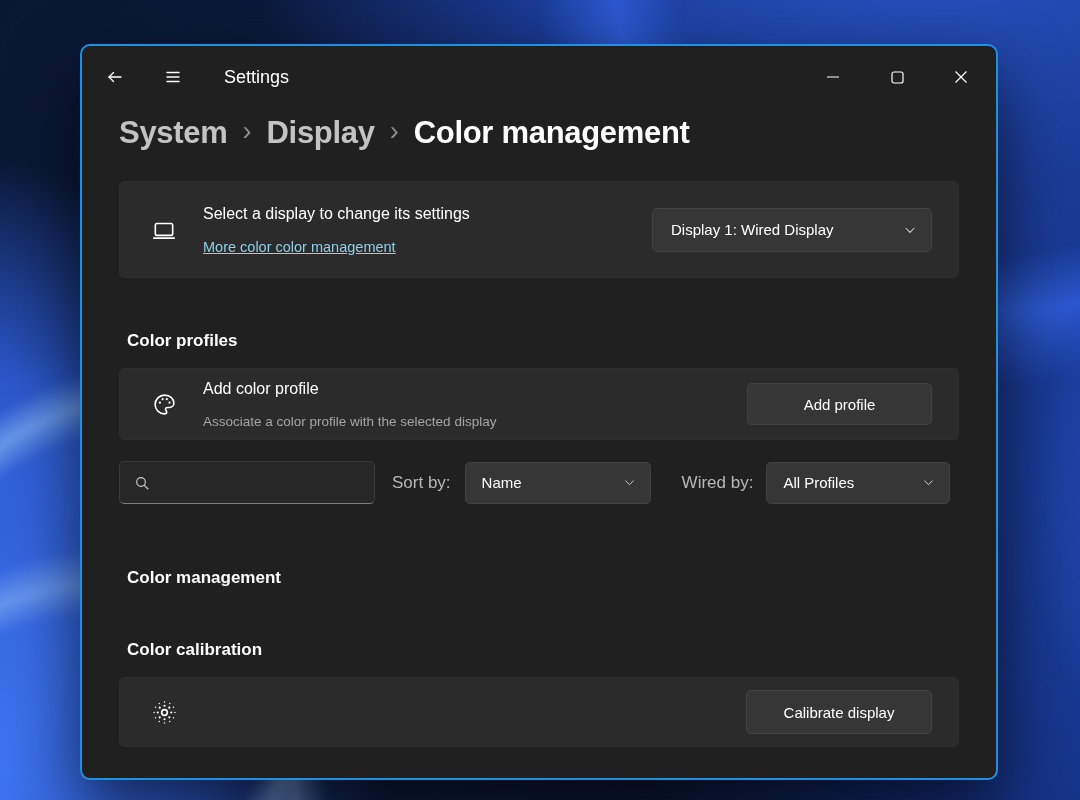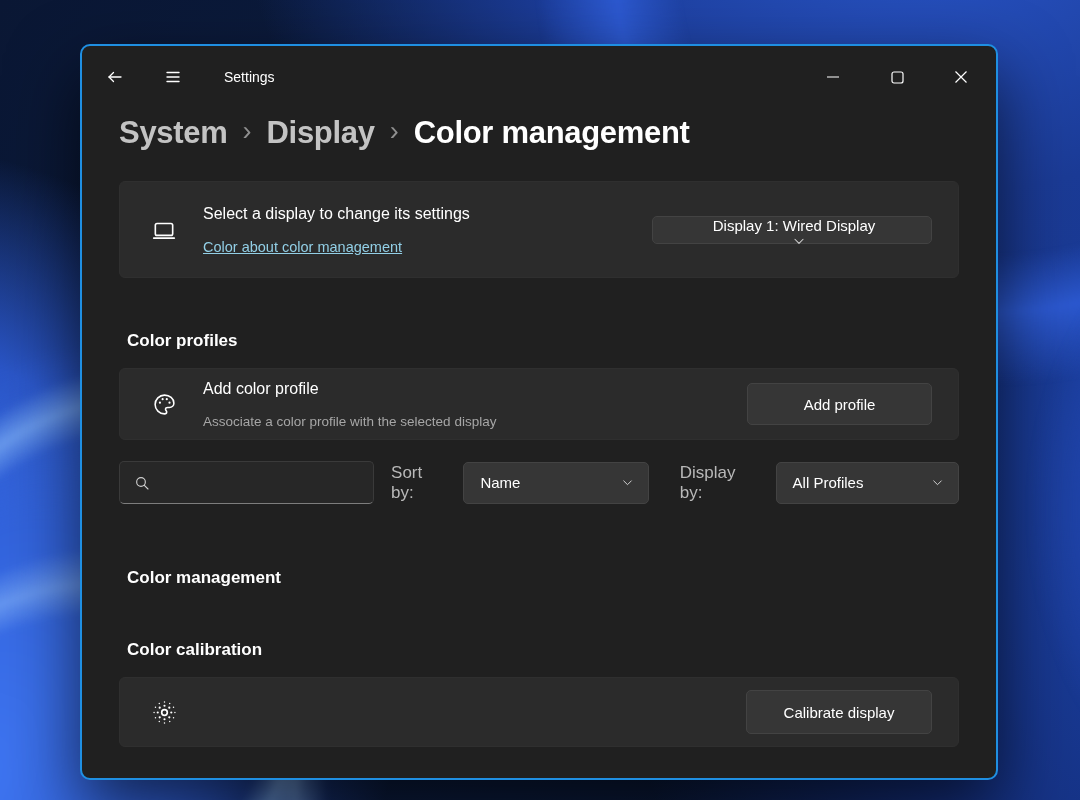--- a/index.html
+++ b/index.html
@@ -35,21 +35,21 @@
   
   .window { position:absolute; left:80px; top:44px; width:918px; height:736px;
     background:#202020; border:2px solid #1f8fe2; border-radius:10px;
     box-shadow:0 30px 70px rgba(0,0,0,.65); overflow:hidden; color:#fff; }
 
   .titlebar { display:flex; justify-content:space-between; align-items:center; height:62px; padding:0 12px 0 13px; }
   .tb-left { display:flex; align-items:center; }
   .icon-btn { width:40px; height:36px; display:flex; align-items:center; justify-content:center;
     background:transparent; border:none; color:#fff; border-radius:5px; cursor:pointer; }
   .icon-btn + .icon-btn { margin-left:18px; }
-  .app-title { font-size:14px; color:#ffffff; margin-left:31px; }
+  .app-title { font-size:18px; color:#ffffff; margin-left:31px; }
   .window-controls { display:flex; gap:18px; }
   .win-btn { width:46px; height:34px; display:flex; align-items:center; justify-content:center;
     background:transparent; border:none; color:#fff; cursor:pointer; }
 
   .content { padding:0 37px; }
 
   
   .breadcrumb { margin-top:7px; display:flex; align-items:center; }
   .crumb { font-size:31px; font-weight:600; color:#c3c3c3; letter-spacing:-.3px; cursor:pointer; }
   .crumb.current { color:#ffffff; cursor:default; }
@@ -70,21 +70,21 @@
 
   .section-h { font-size:17px; font-weight:700; color:#ffffff;margin-left:8px; }
   .h-profiles { margin-top:53px; }
   .h-mgmt { margin-top:64px; }
   .h-cal { margin-top:52px; }
 
   
   .dropdown { background:#363636; border:1px solid #434343; border-radius:5px;
     display:flex; align-items:center; justify-content:space-between;
     color:#fff; font-size:15px; cursor:pointer; }
-  .dd-display { margin-left:auto; width:280px; height:28px; padding:0 14px 0 18px;flex-direction:column; }
+  .dd-display { margin-left:auto; width:280px; height:44px; padding:0 14px 0 18px; }
   .dd-sm { height:42px; padding:0 14px 0 16px; }
   .dd-name { width:186px; margin-left:14px; }
   .dd-filter { width:184px; margin-left:13px; }
   .chev { flex:none; margin-left:10px; color:#d4d4d4; }
 
   .btn { margin-left:auto; background:#363636; border:1px solid #434343; border-radius:5px;
     color:#fff; font-size:15px; display:flex; align-items:center; justify-content:center; cursor:pointer;
     font-family:inherit; }
   .btn-add { width:185px; height:42px; }
   .btn-cal { width:186px; height:44px; }
@@ -168,21 +168,21 @@
 
     <div class="card card-display">
       <span class="card-icon">
         <svg width="26" height="26" viewBox="0 0 24 24" fill="none" stroke="currentColor" stroke-width="1.5" stroke-linecap="round">
             <rect x="4" y="6" width="16" height="11" rx="1.6"></rect>
             <path d="M2.5 19.5h19"></path>
           </svg>
       </span>
       <div class="card-texts">
         <span class="card-title">Select a display to change its settings</span>
-        <span class="card-link">Color about color management</span>
+        <span class="card-link">More color color management</span>
       </div>
       <div class="dropdown dd-display">
         <span>Display 1: Wired Display</span>
         <span class="chev" style="display:flex">
           <svg width="14" height="14" viewBox="0 0 24 24" fill="none" stroke="currentColor" stroke-width="1.8" stroke-linecap="round" stroke-linejoin="round">
               <path d="M5 9l7 7 7-7"></path>
             </svg>
         </span>
       </div>
     </div>
@@ -217,21 +217,21 @@
       </div>
       <span class="tb-label lbl-sort">Sort by:</span>
       <div class="dropdown dd-sm dd-name">
         <span>Name</span>
         <span class="chev" style="display:flex">
           <svg width="13" height="13" viewBox="0 0 24 24" fill="none" stroke="currentColor" stroke-width="1.8" stroke-linecap="round" stroke-linejoin="round">
               <path d="M5 9l7 7 7-7"></path>
             </svg>
         </span>
       </div>
-      <span class="tb-label lbl-filter">Display by:</span>
+      <span class="tb-label lbl-filter">Wired by:</span>
       <div class="dropdown dd-sm dd-filter">
         <span>All Profiles</span>
         <span class="chev" style="display:flex">
           <svg width="13" height="13" viewBox="0 0 24 24" fill="none" stroke="currentColor" stroke-width="1.8" stroke-linecap="round" stroke-linejoin="round">
               <path d="M5 9l7 7 7-7"></path>
             </svg>
         </span>
       </div>
     </div>
 

